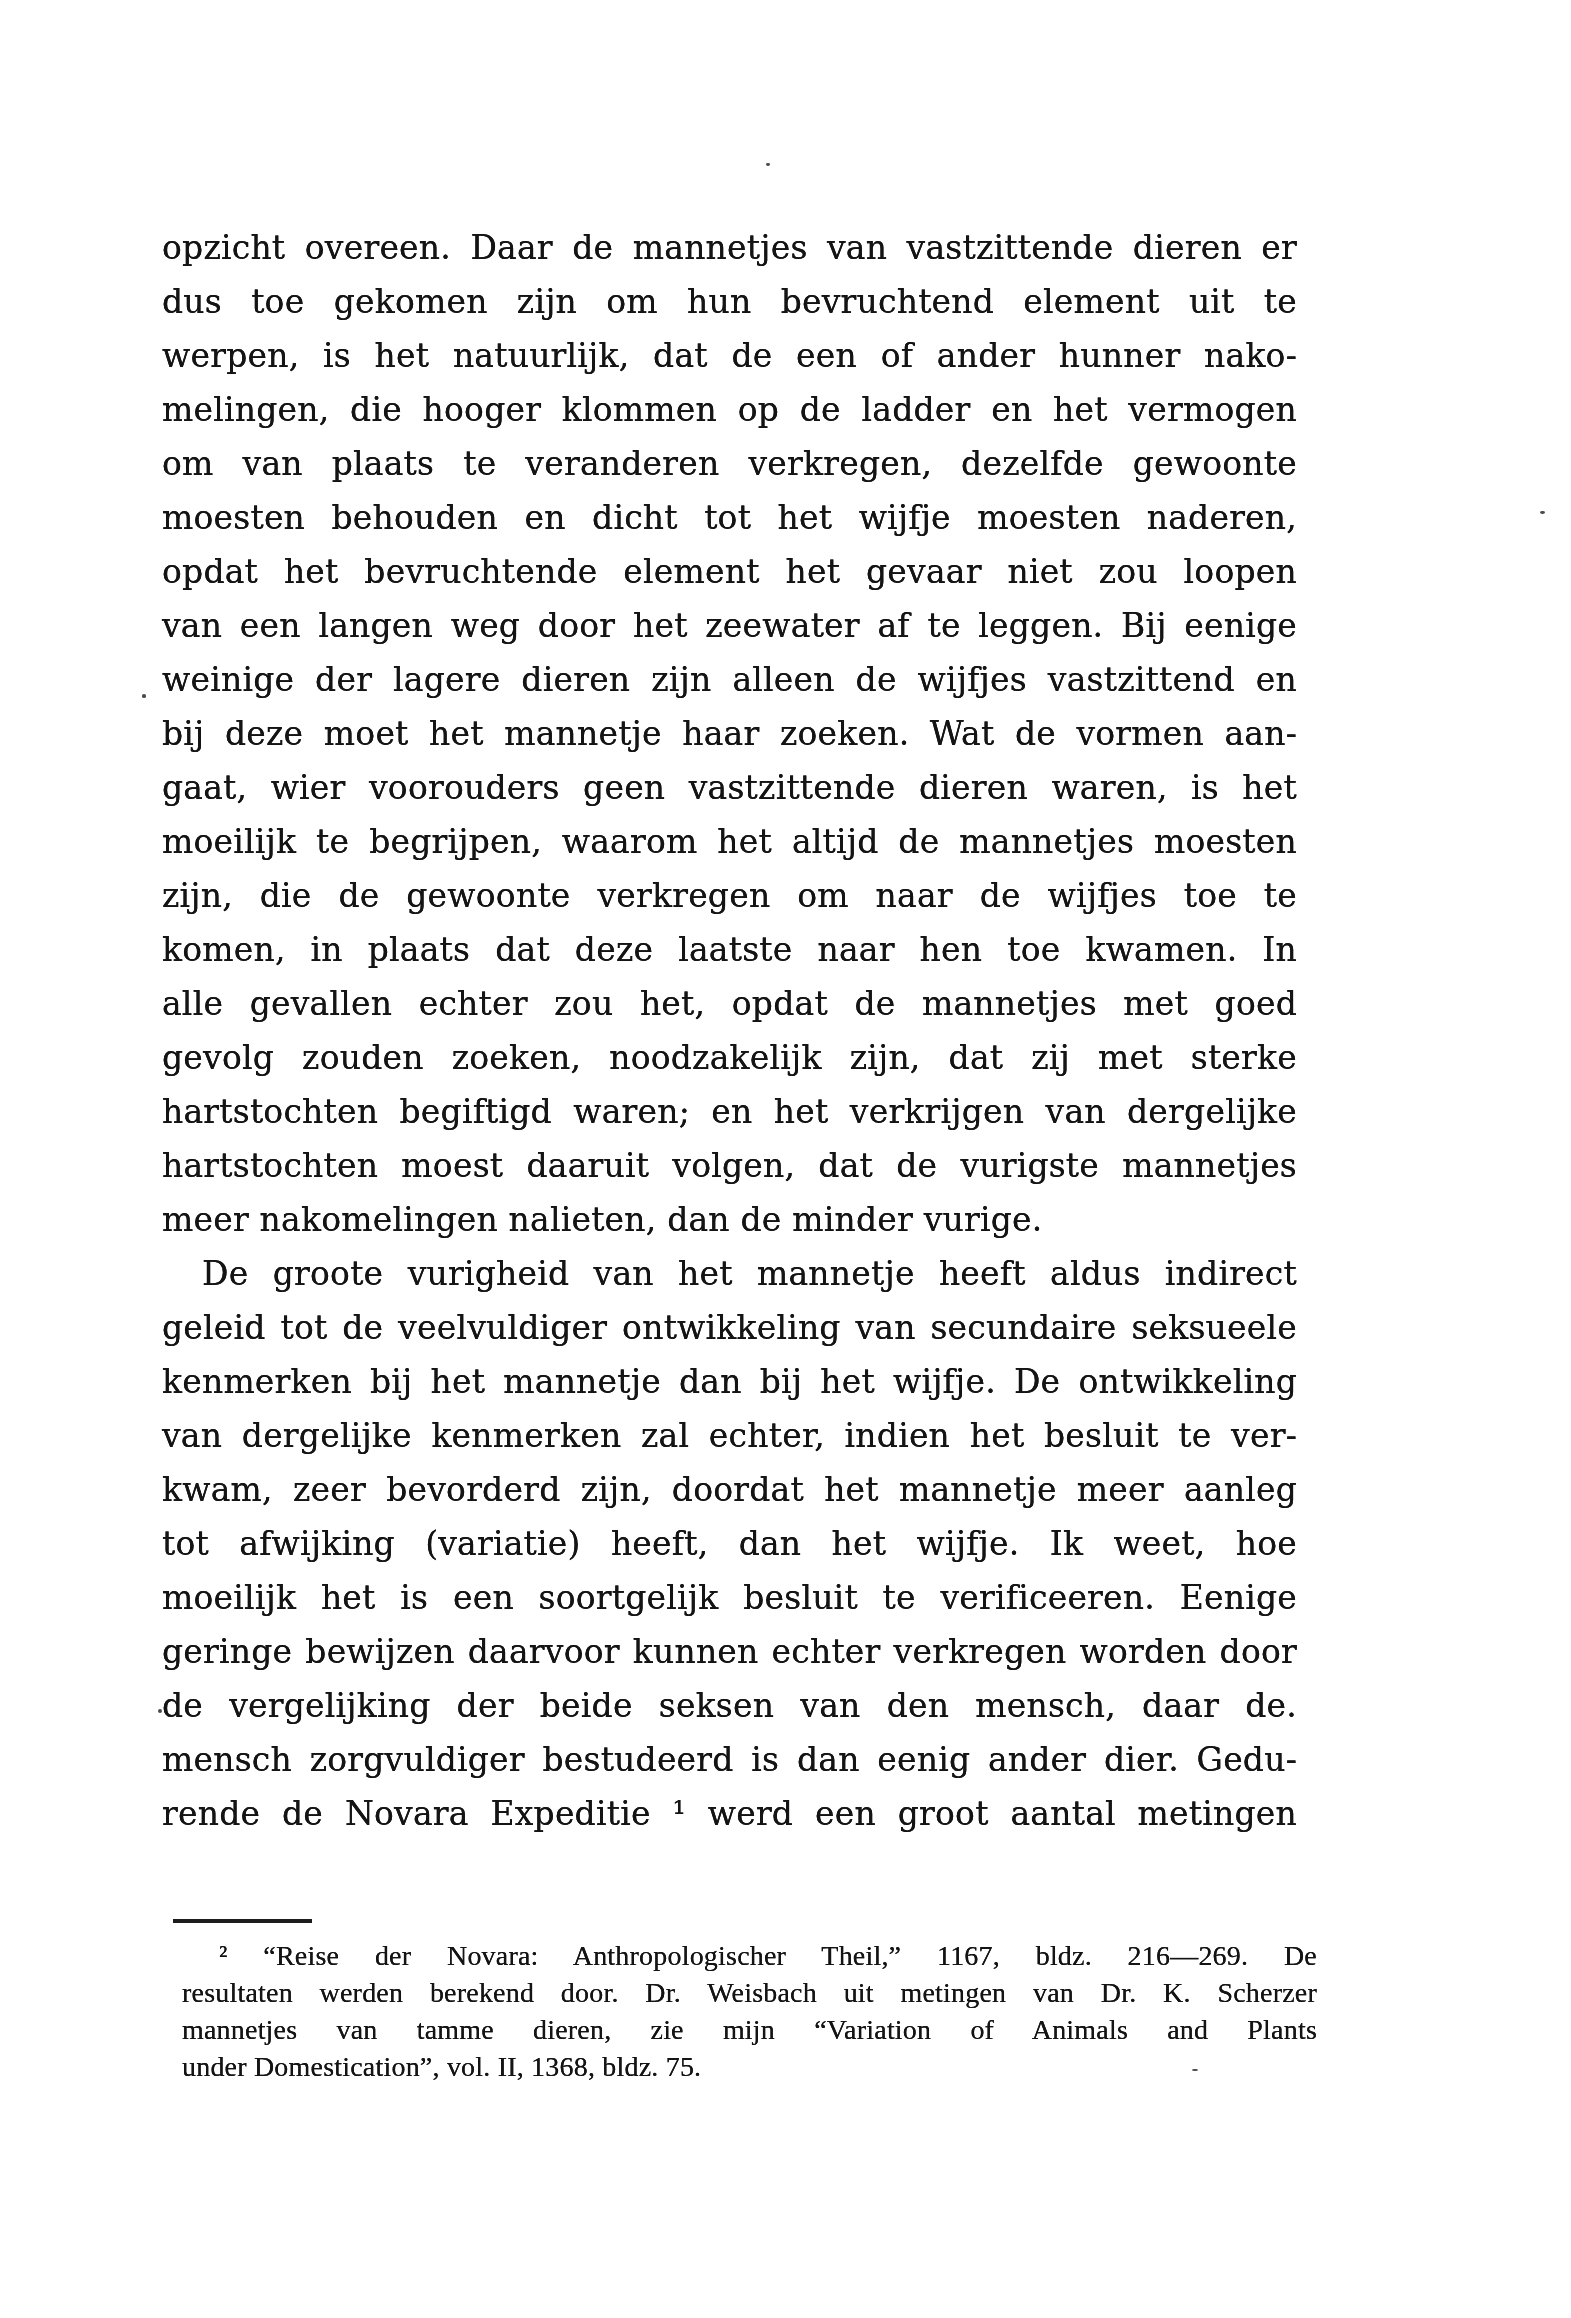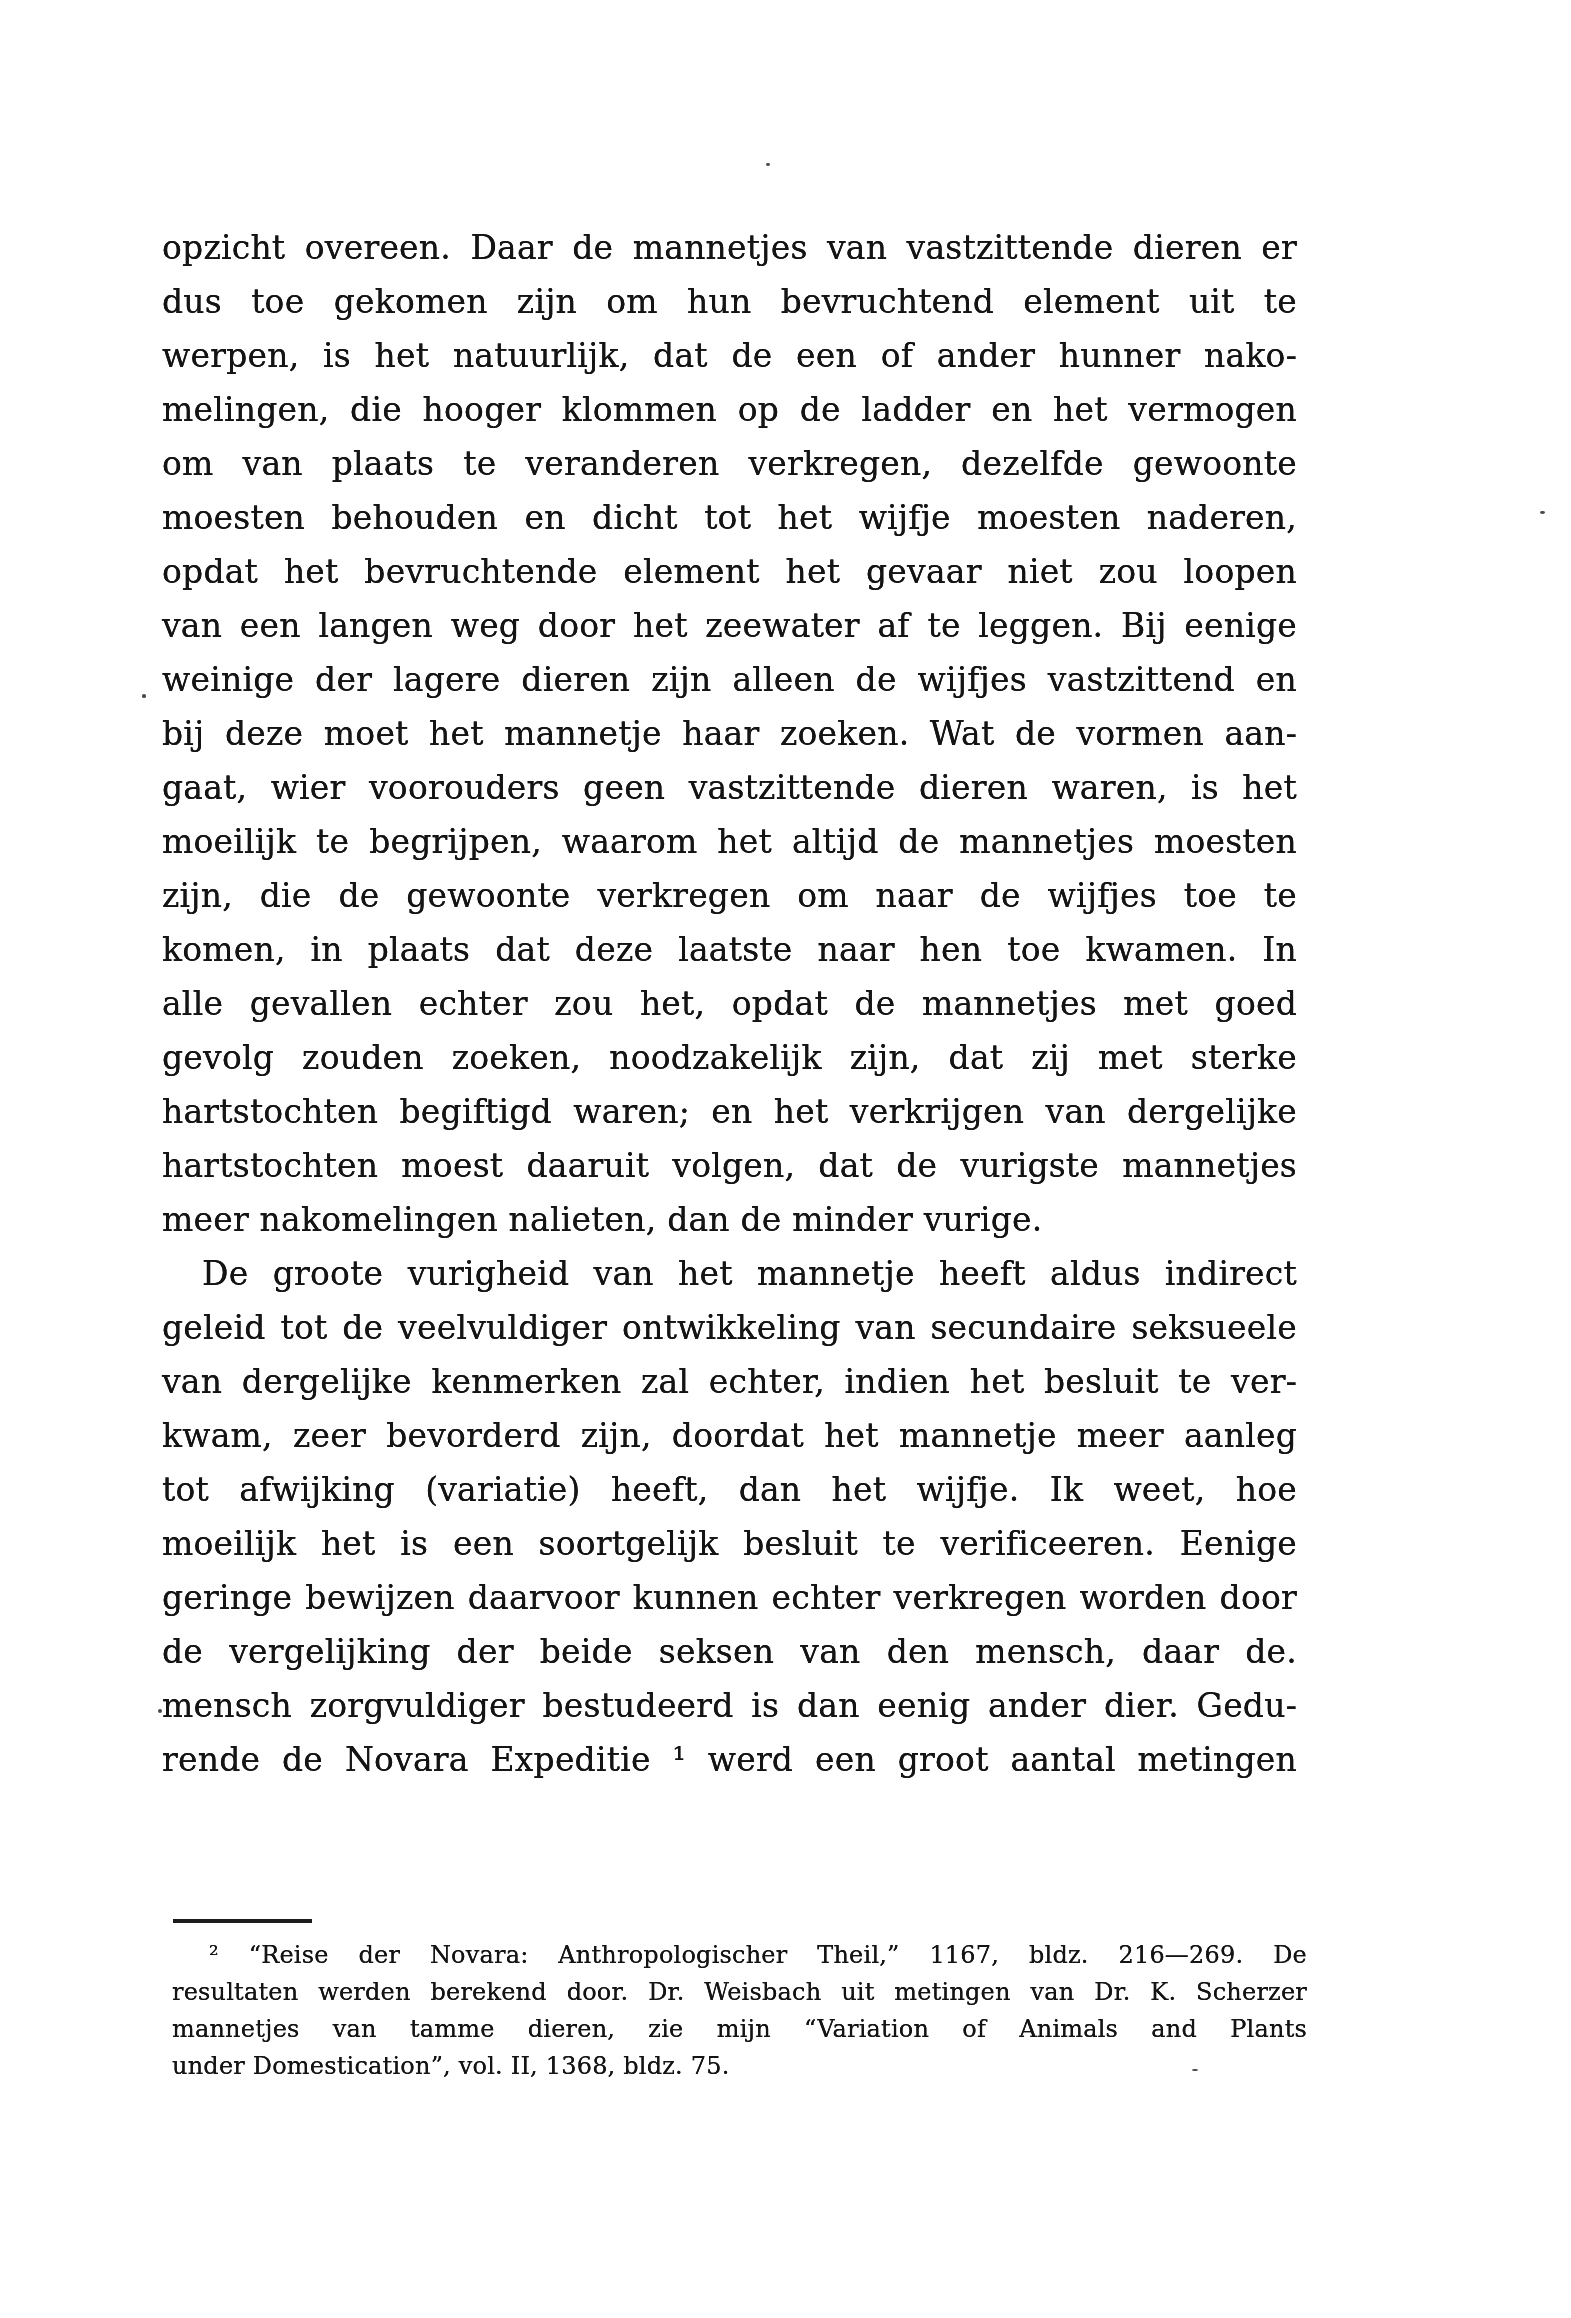--- a/index.html
+++ b/index.html
@@ -48,27 +48,28 @@
   .fn-rule {
     position: absolute;
     left: 173px;
     top: 1919px;
     width: 139px;
     height: 3.7px;
     background: #1c1c1c;
   }
   .footnote {
     position: absolute;
-    left: 172px;
+    left: 182px;
     top: 1937px;
     width: 1135px;
-    font-size: 24px;
+    font-size: 28px;
     line-height: 37px;
     letter-spacing: 0.2px;
     text-shadow: 0 0 0.5px currentColor;
+    font-family: Liberation Serif, serif;
   }
   .fline {
     height: 37px;
     text-align: justify;
     text-align-last: justify;
   }
   .fline.end { text-align-last: left; }
   .fline.indent { text-indent: 37px; }
   .speck {
     position: absolute;
@@ -98,20 +99,21 @@
       <div class="line">moeilijk te begrijpen, waarom het altijd de mannetjes moesten</div>
       <div class="line">zijn, die de gewoonte verkregen om naar de wijfjes toe te</div>
       <div class="line">komen, in plaats dat deze laatste naar hen toe kwamen. In</div>
       <div class="line">alle gevallen echter zou het, opdat de mannetjes met goed</div>
       <div class="line">gevolg zouden zoeken, noodzakelijk zijn, dat zij met sterke</div>
       <div class="line">hartstochten begiftigd waren; en het verkrijgen van dergelijke</div>
       <div class="line">hartstochten moest daaruit volgen, dat de vurigste mannetjes</div>
       <div class="line end">meer nakomelingen nalieten, dan de minder vurige.</div>
       <div class="line indent">De groote vurigheid van het mannetje heeft aldus indirect</div>
       <div class="line">geleid tot de veelvuldiger ontwikkeling van secundaire seksueele</div>
+      <div class="line">kenmerken bij het mannetje dan bij het wijfje. De ontwikkeling</div>
       <div class="line">van dergelijke kenmerken zal echter, indien het besluit te ver-</div>
       <div class="line">kwam, zeer bevorderd zijn, doordat het mannetje meer aanleg</div>
       <div class="line">tot afwijking (variatie) heeft, dan het wijfje. Ik weet, hoe</div>
       <div class="line">moeilijk het is een soortgelijk besluit te verificeeren. Eenige</div>
       <div class="line">geringe bewijzen daarvoor kunnen echter verkregen worden door</div>
       <div class="line">de vergelijking der beide seksen van den mensch, daar de.</div>
       <div class="line">mensch zorgvuldiger bestudeerd is dan eenig ander dier. Gedu-</div>
       <div class="line">rende de Novara Expeditie ¹ werd een groot aantal metingen</div>
     </div>
 

